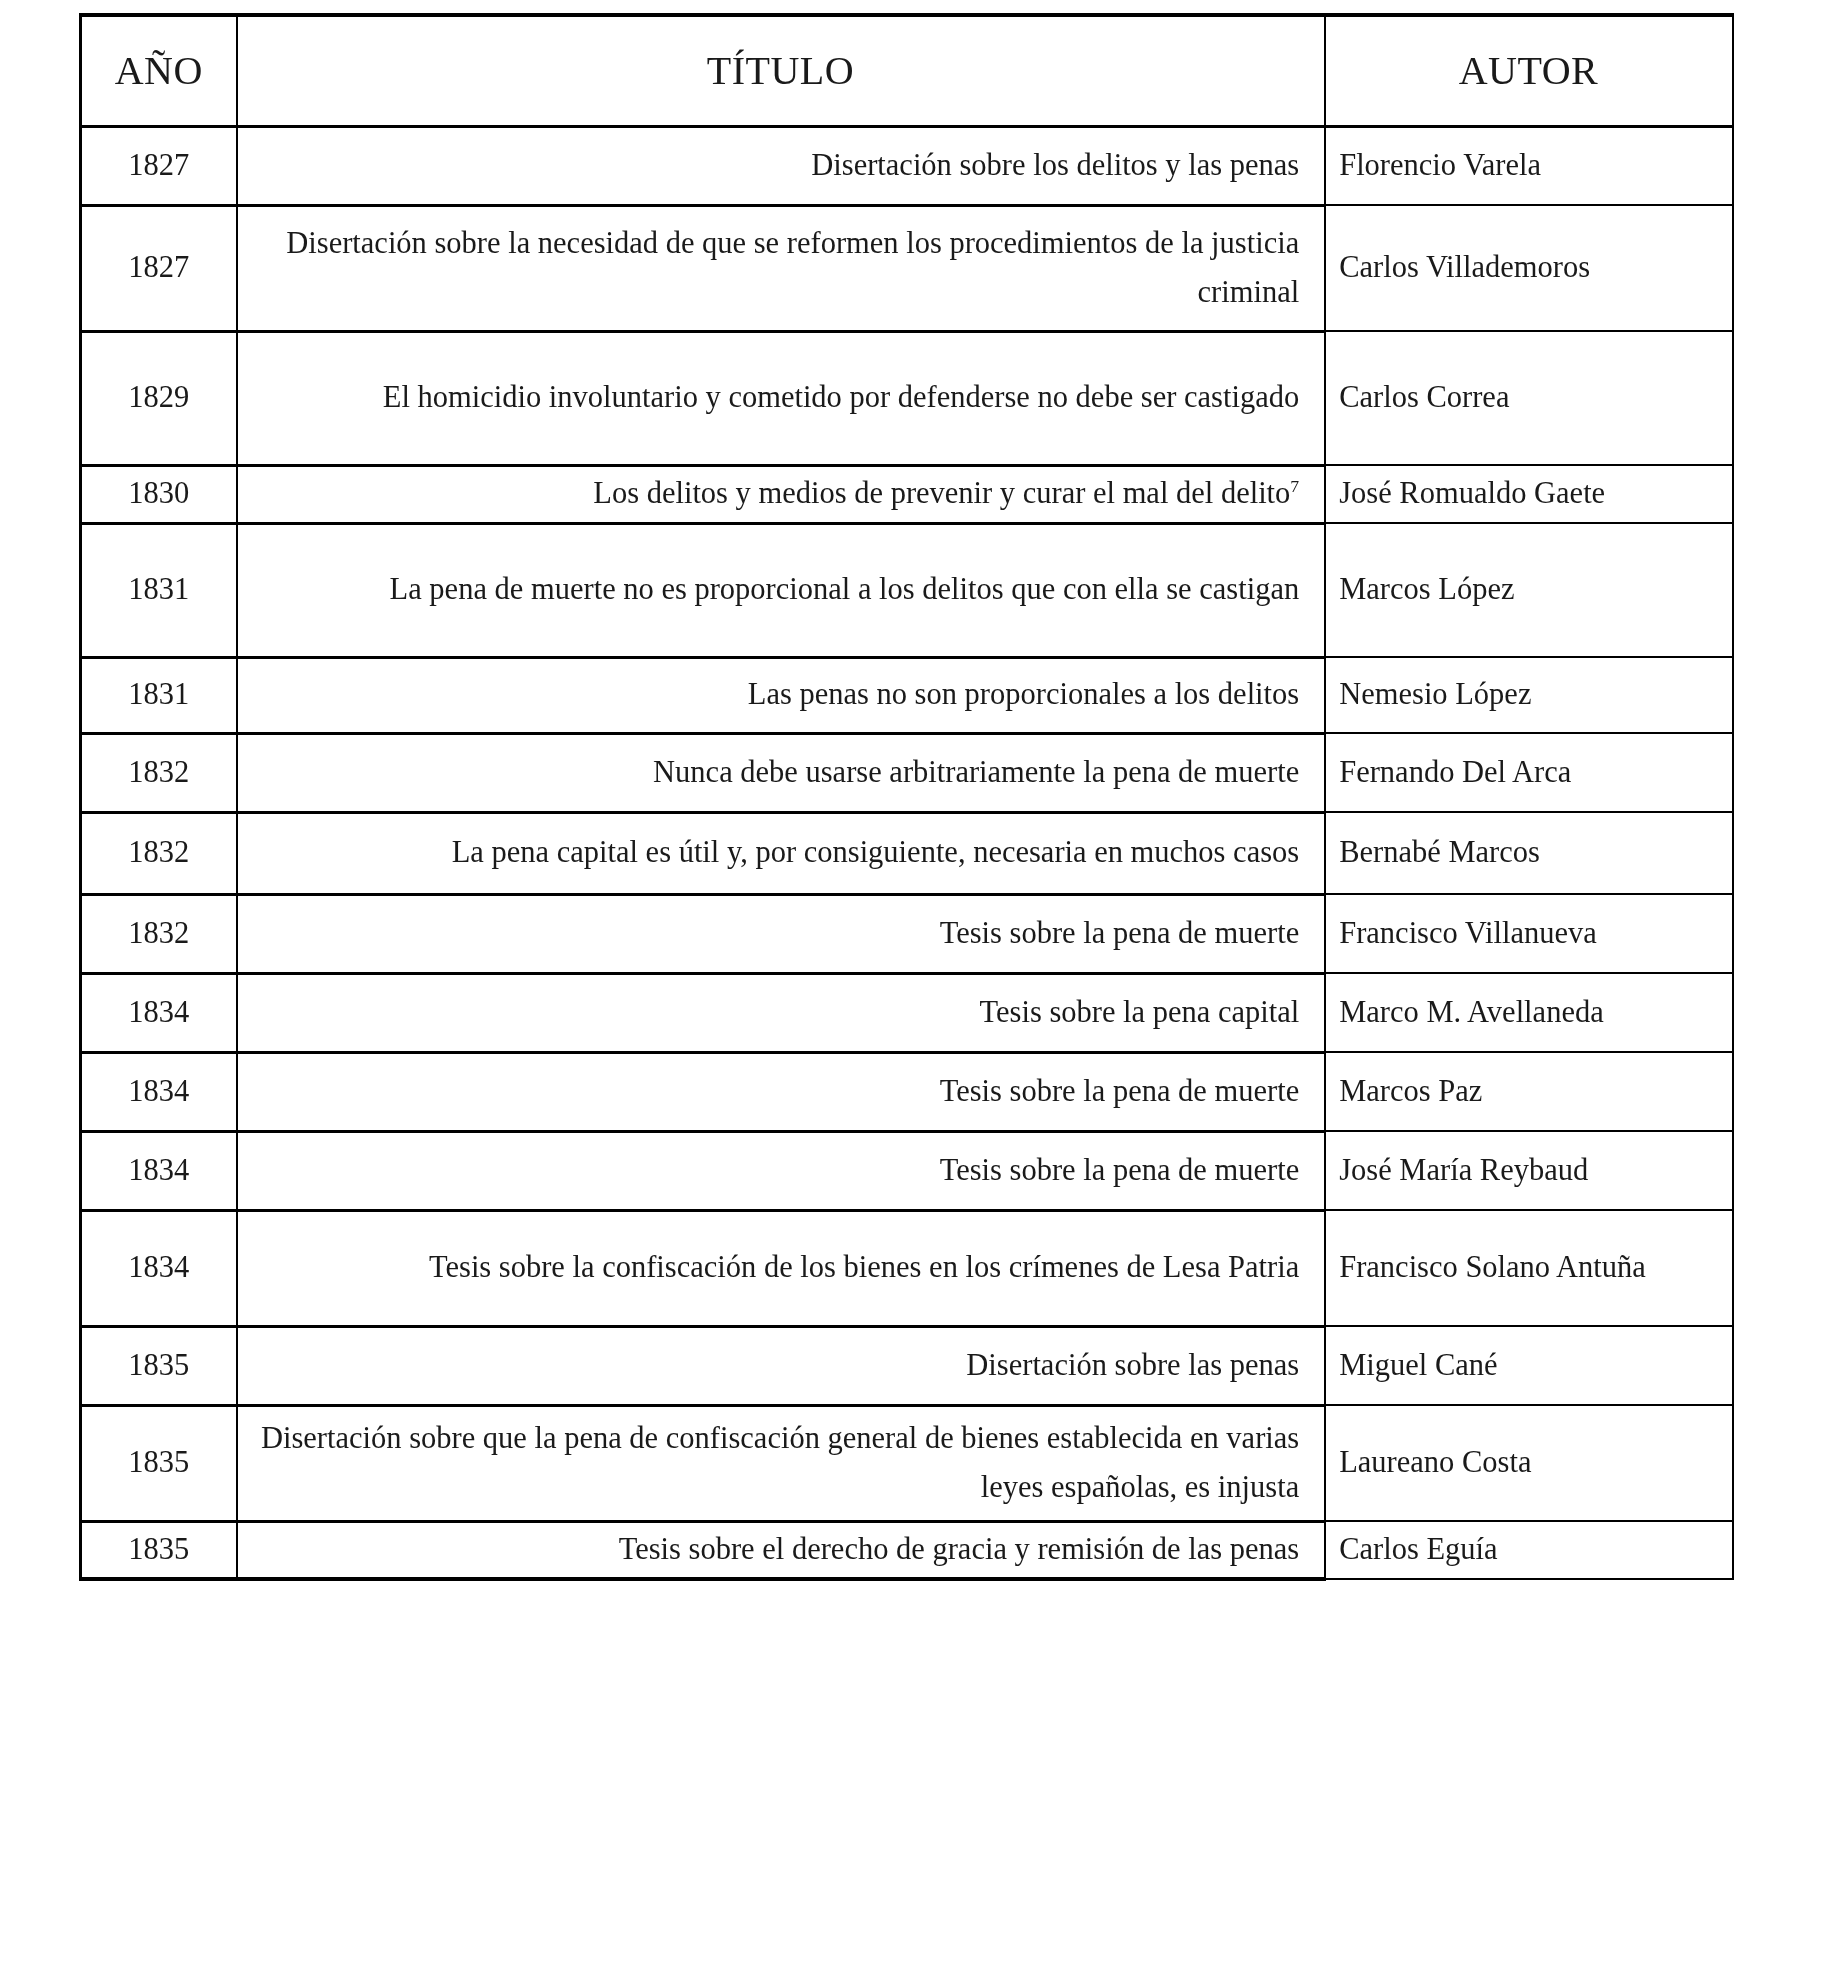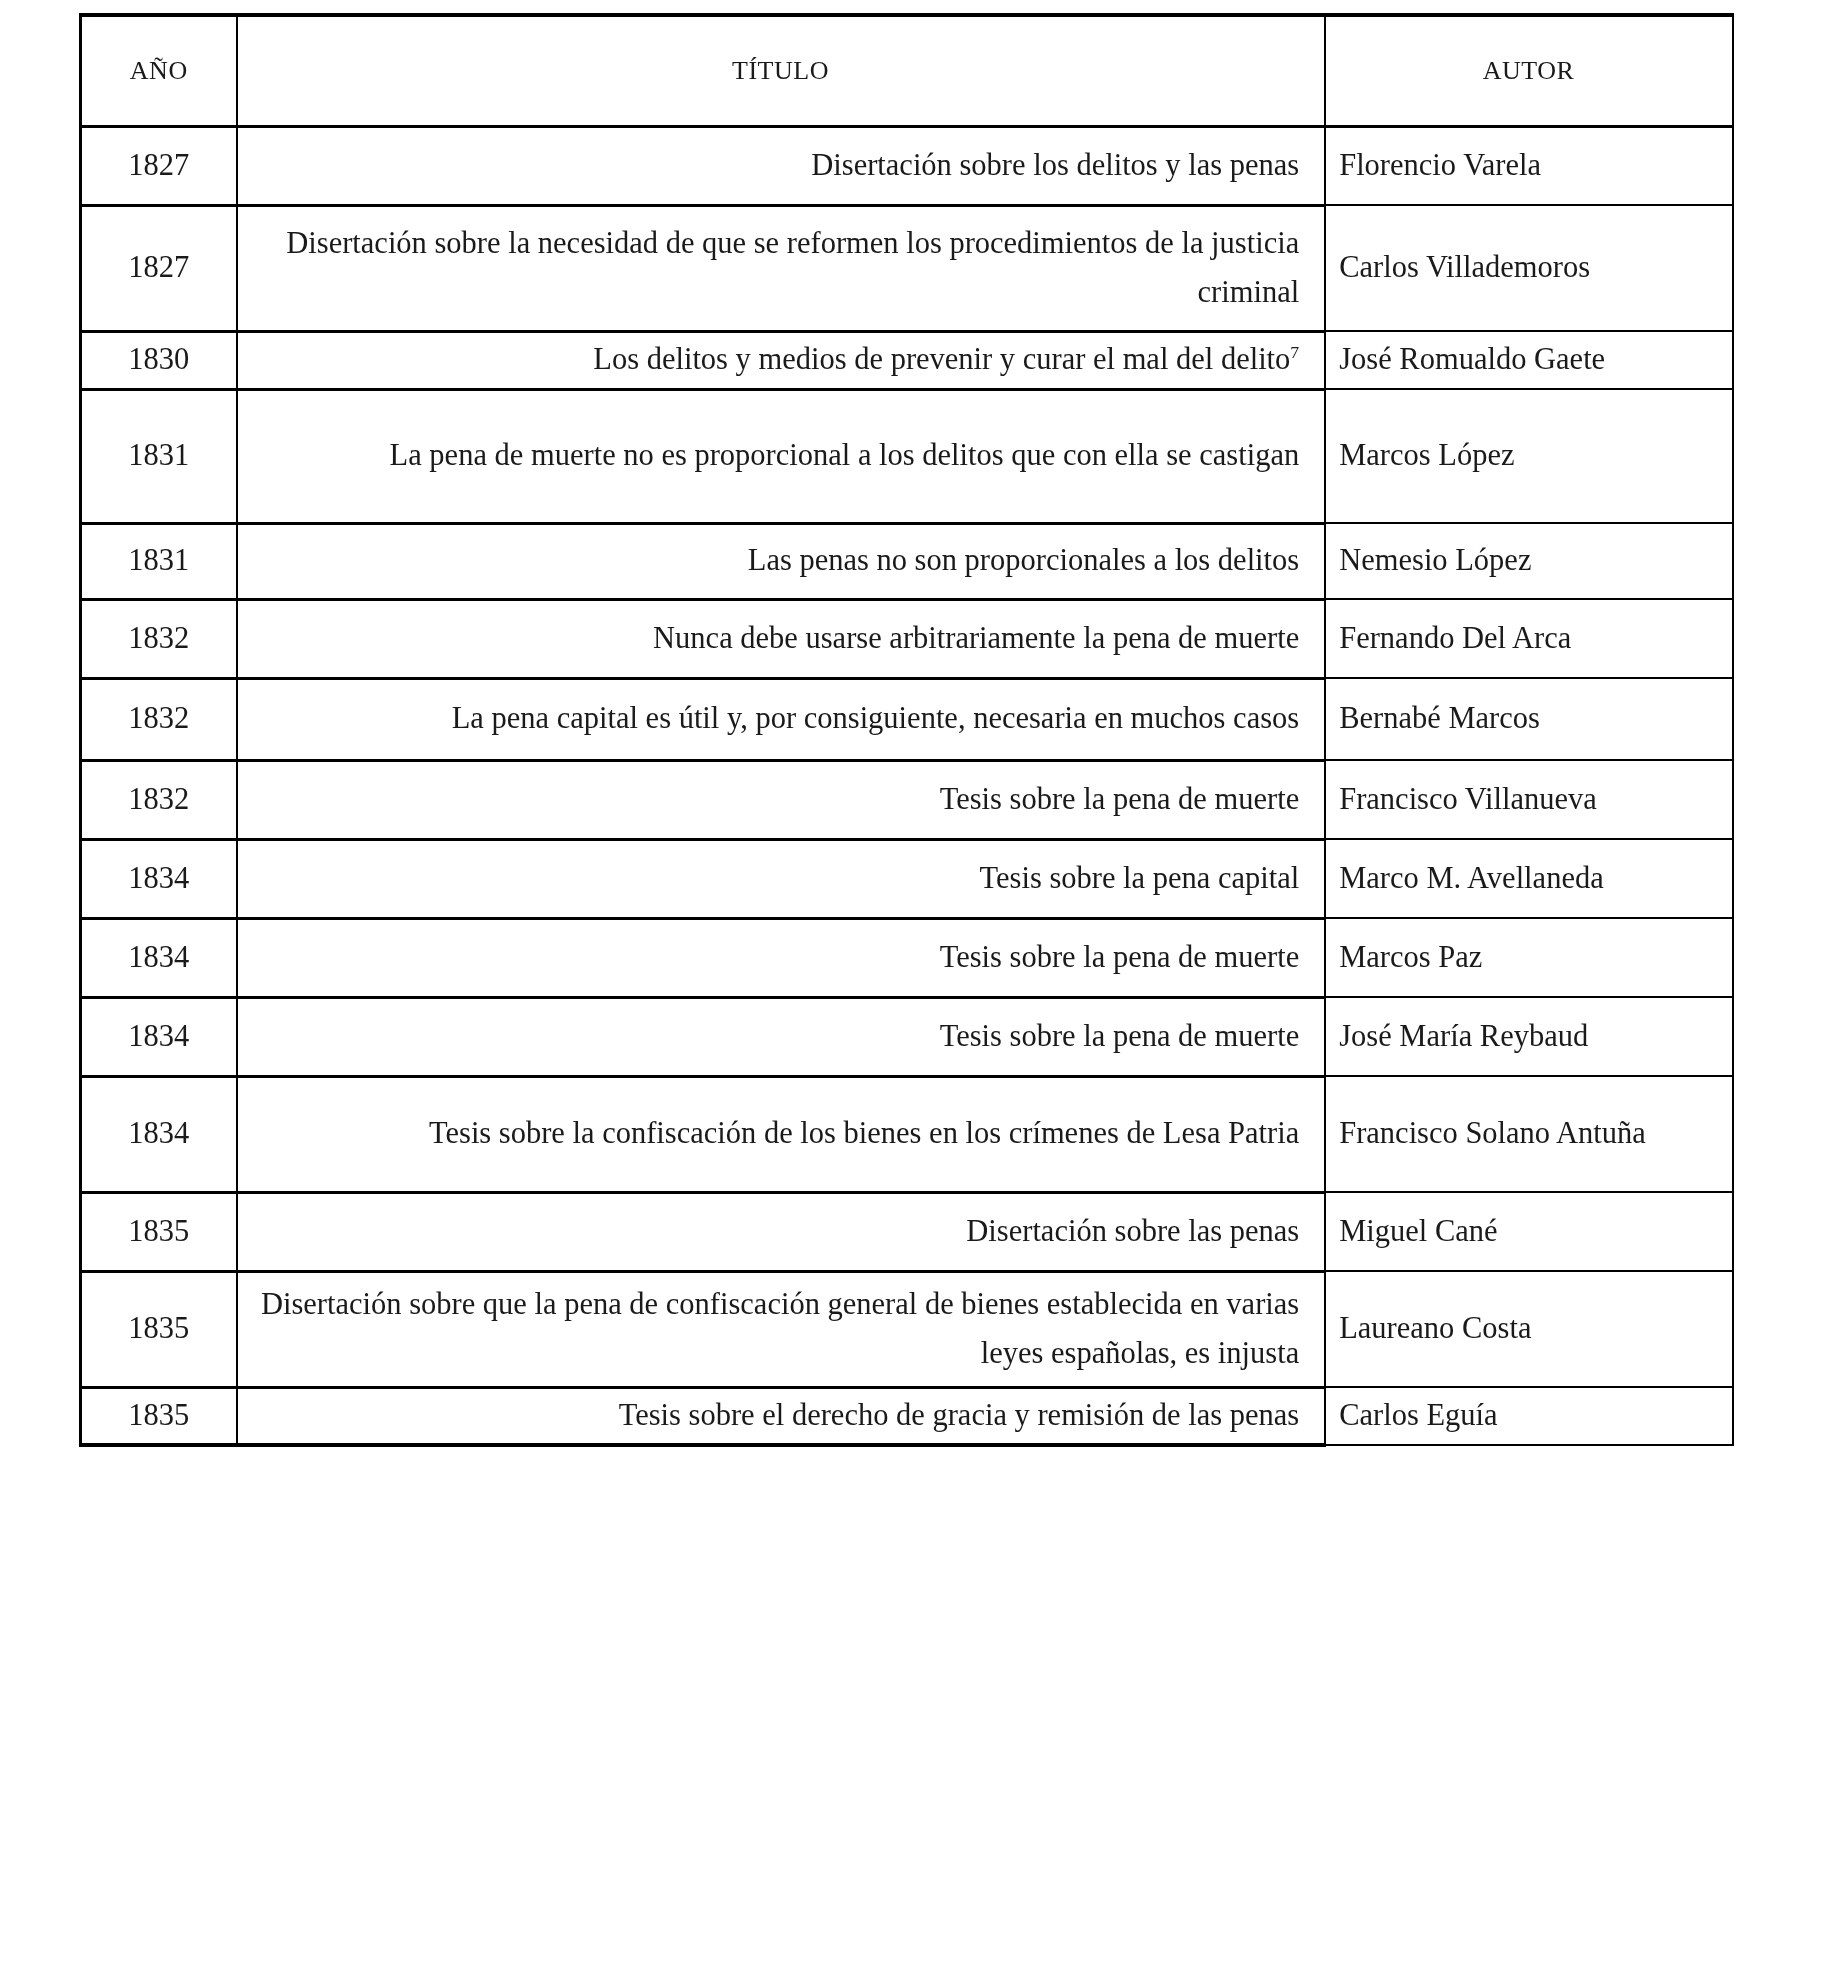--- a/index.html
+++ b/index.html
@@ -48,21 +48,21 @@
     border-left: 3.7px solid #000;
     border-right: 2.1px solid #000;
   }
 
   
   tr.head-row th {
     border-top: 4.2px solid #000;
     border-bottom: 3.7px solid #000;
     height: 108px;
     font-weight: normal;
-    font-size: 26px;
+    font-size: 40px;
     letter-spacing: 0.5px;
     text-align: center;
     vertical-align: middle;
     margin-left: 14px;
   }
   tr.head-row th.h-year   { border-right: 2.1px solid #000; }
   tr.head-row th.h-title  { border-right: 2.1px solid #000; font-family: Liberation Serif, serif; }
 
   
   tr.data-row td {
@@ -137,20 +137,29 @@
         </tr>
         <tr class="data-row" style="height: 126px;">
           <td class="c-year">1827</td>
           <td class="c-title">
             <span class="cell-text title-wrap">Disertación sobre la necesidad de que se reformen los procedimientos de la justicia criminal</span>
           </td>
           <td class="c-author">
             <span class="cell-text author-wrap">Carlos Villademoros</span>
           </td>
         </tr>
+        <tr class="data-row" style="height: 134px;">
+          <td class="c-year">1829</td>
+          <td class="c-title">
+            <span class="cell-text title-wrap">El homicidio involuntario y cometido por defenderse no debe ser castigado</span>
+          </td>
+          <td class="c-author">
+            <span class="cell-text author-wrap">Carlos Correa</span>
+          </td>
+        </tr>
         <tr class="data-row" style="height: 58px;">
           <td class="c-year">1830</td>
           <td class="c-title">
             <span class="cell-text title-wrap">Los delitos y medios de prevenir y curar el mal del delito<sup class="fn">7</sup></span>
           </td>
           <td class="c-author">
             <span class="cell-text author-wrap">José Romualdo Gaete</span>
           </td>
         </tr>
         <tr class="data-row" style="height: 134px;">

